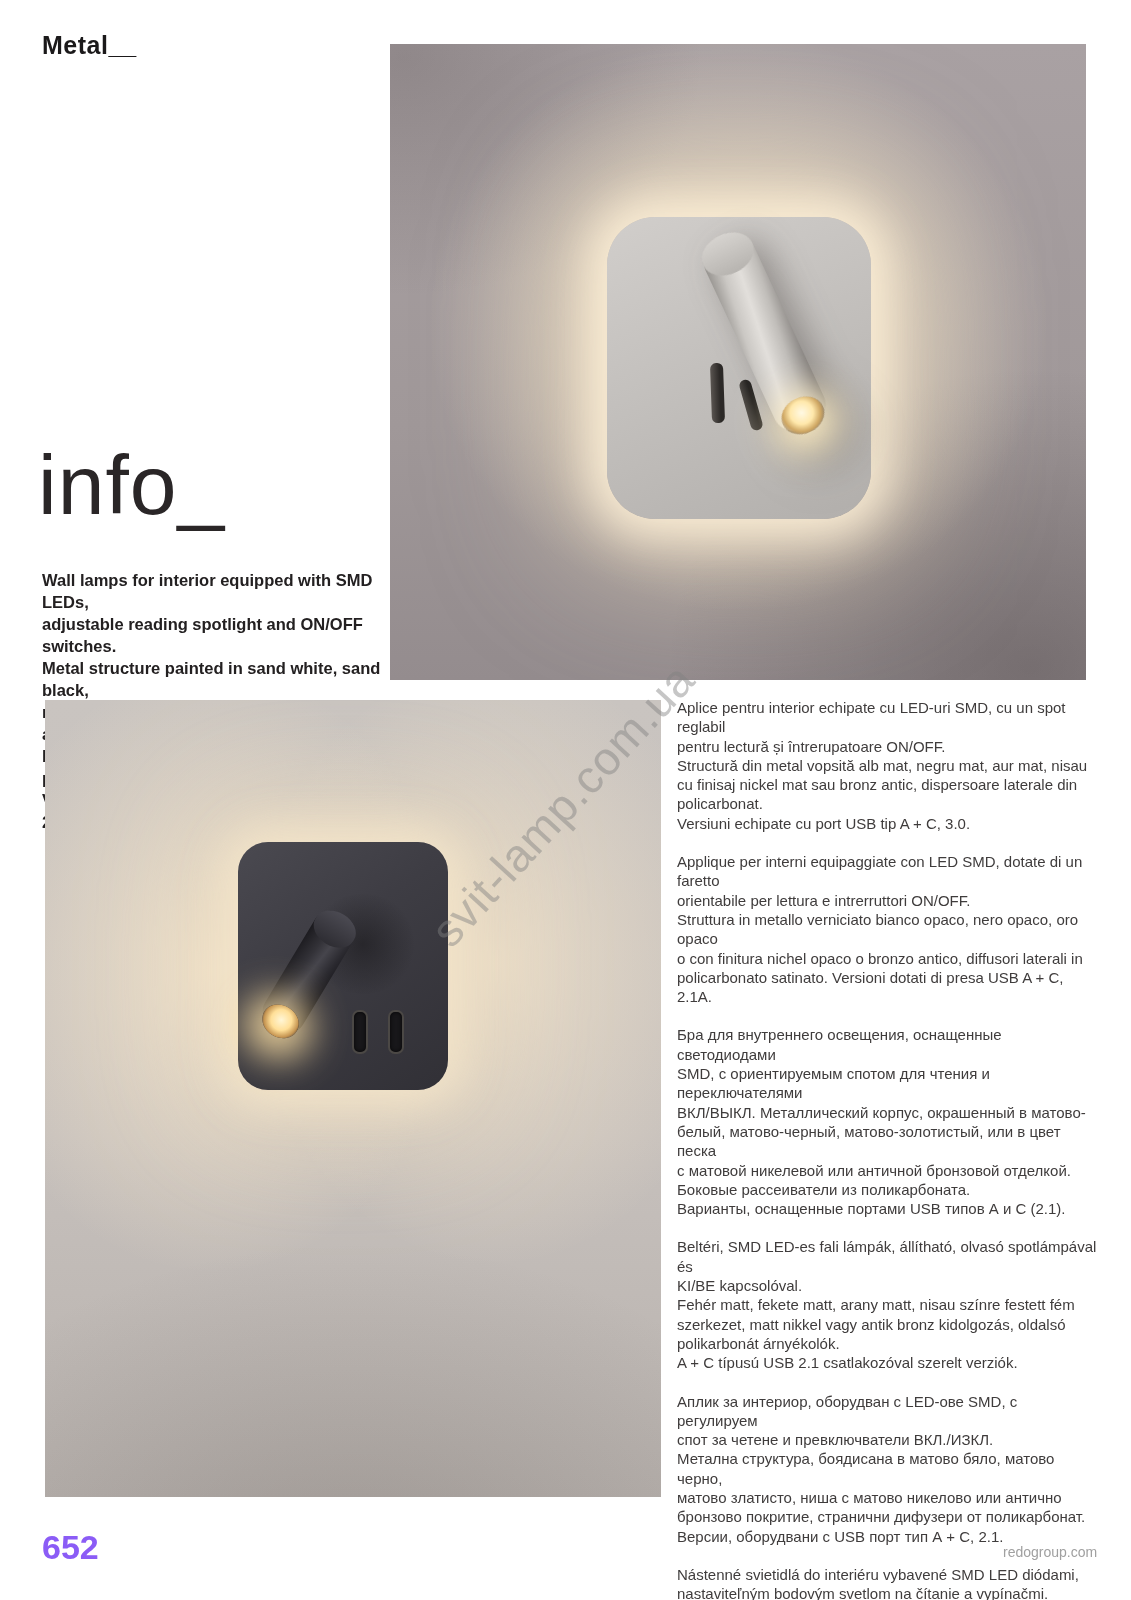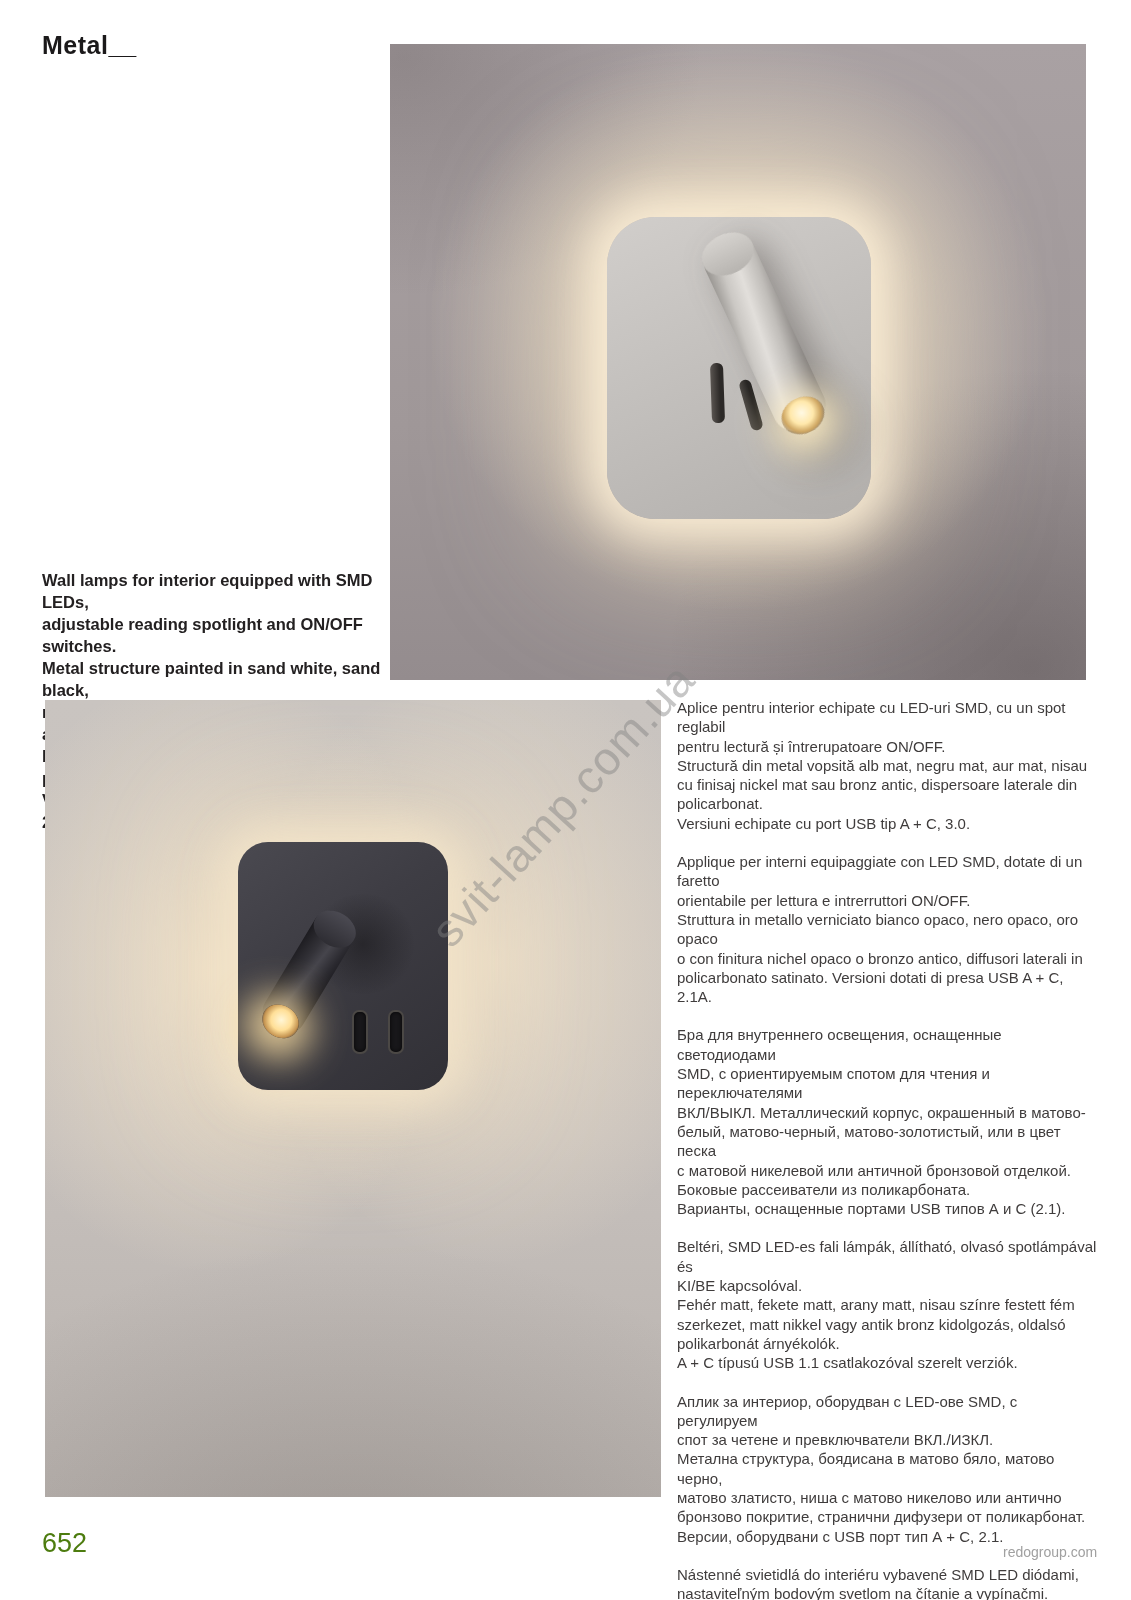--- a/index.html
+++ b/index.html
@@ -126,40 +126,41 @@
   .watermark {
     position:absolute; left:320px; top:778px; width:485px;
     transform:rotate(-47.5deg);
     font-size:46px; font-weight:400; letter-spacing:1px;
     color:rgba(128,128,128,.45);
     text-align:center; z-index:40;
     pointer-events:none;
   }
 
   
-  .page-number { position:absolute; left:42px; top:1528px; font-size:27px; font-weight:400; color:#4d7c0f; }
+  .page-number { position:absolute; left:42px; top:1528px; font-size:34px; font-weight:700; color:#8b5cf6; }
   .website { position:absolute; left:1003px; top:1544px; font-size:14px; color:#a0a0a0; }
 </style>
 </head>
 <body>
 
 <div class="page">
 
   <div class="brand-wrap">
     <span class="brand">Metal</span><span class="brand-suffix">__</span>
   </div>
 
   <div class="photo photo-top">
     <div class="top-plate">
       <div class="toggle toggle-a"></div>
       <div class="toggle toggle-b"></div>
       <div class="cyl"></div>
     </div>
   </div>
 
+  <h1 class="info-heading">info_</h1>
 
   <p class="info-text">Wall lamps for interior equipped with SMD LEDs,
 adjustable reading spotlight and ON/OFF switches.
 Metal structure painted in sand white, sand black,
 matt gold or finished in satin nickeli or antique
 bronze, lateral diffusers in satin policarbonate.
 Versions fitted with USB port type A + C, 2.1A.</p>
 
   <div class="photo photo-bottom">
     <div class="bottom-plate">
@@ -186,21 +187,21 @@
 ВКЛ/ВЫКЛ. Металлический корпус, окрашенный в матово-
 белый, матово-черный, матово-золотистый, или в цвет песка
 с матовой никелевой или античной бронзовой отделкой.
 Боковые рассеиватели из поликарбоната.
 Варианты, оснащенные портами USB типов А и С (2.1).</p>
     <p class="lang">Beltéri, SMD LED-es fali lámpák, állítható, olvasó spotlámpával és
 KI/BE kapcsolóval.
 Fehér matt, fekete matt, arany matt, nisau színre festett fém
 szerkezet, matt nikkel vagy antik bronz kidolgozás, oldalsó
 polikarbonát árnyékolók.
-A + C típusú USB 1.1 csatlakozóval szerelt verziók.</p>
+A + C típusú USB 2.1 csatlakozóval szerelt verziók.</p>
     <p class="lang">Аплик за интериор, оборудван с LED-ове SMD, с регулируем
 спот за четене и превключватели ВКЛ./ИЗКЛ.
 Метална структура, боядисана в матово бяло, матово черно,
 матово златисто, ниша с матово никелово или антично
 бронзово покритие, странични дифузери от поликарбонат.
 Версии, оборудвани с USB порт тип А + С, 2.1.</p>
     <p class="lang">Nástenné svietidlá do interiéru vybavené SMD LED diódami,
 nastaviteľným bodovým svetlom na čítanie a vypínačmi.
 Kovová konštrukcia s náterom v pieskovo bielej, pieskovo čiernej,
 matne zlatej farbe alebo s povrchovou úpravou v saténovo niklovom

